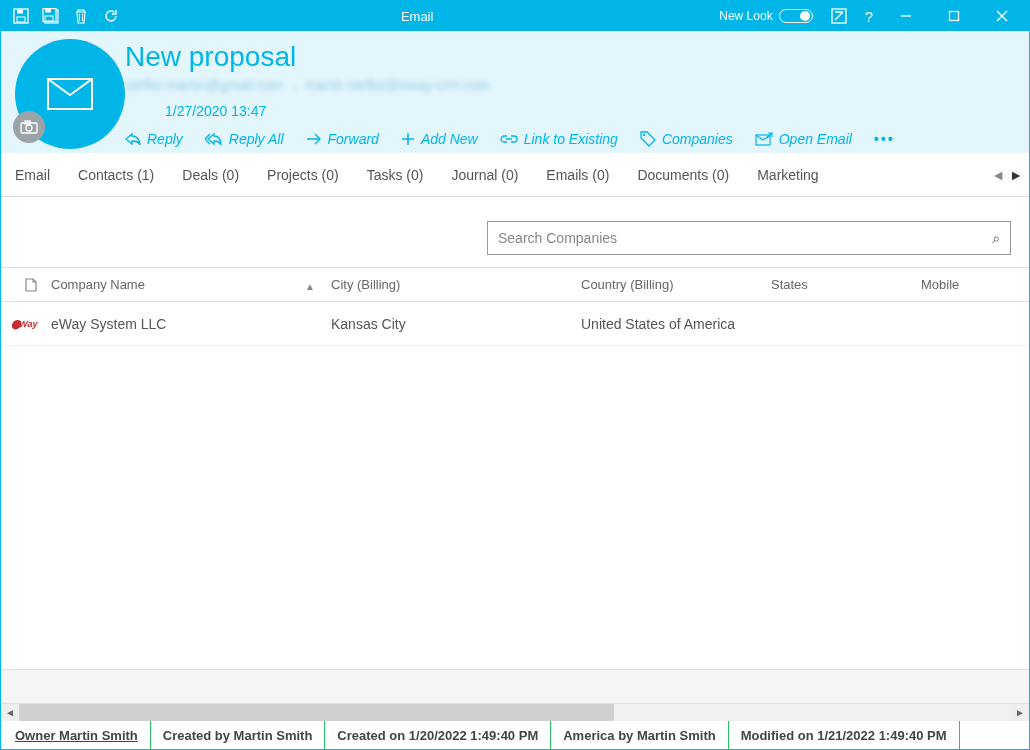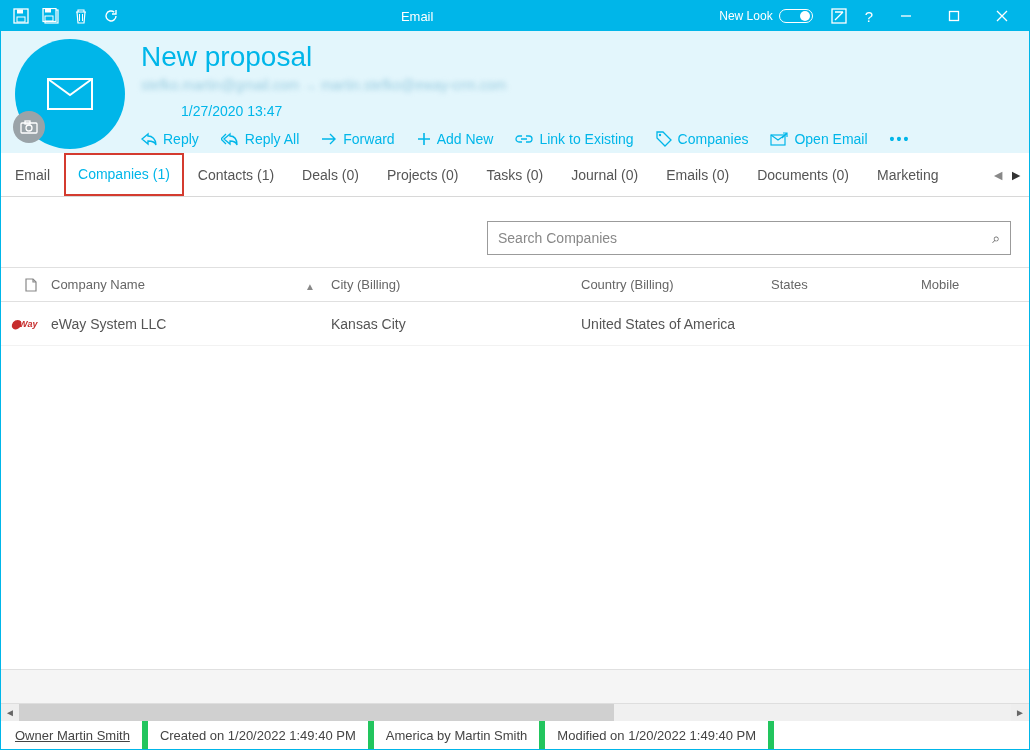--- a/index.html
+++ b/index.html
@@ -10,29 +10,29 @@
   .title-left { display: flex; align-items: center; gap: 6px; padding-left: 8px; }
   .title-left .icon-btn { width: 24px; height: 24px; display:flex; align-items:center; justify-content:center; cursor:pointer; }
   .title-center { flex: 1; text-align: center; font-size: 13px; }
   .title-right { display: flex; align-items: center; gap: 2px; padding-right: 4px; }
   .title-right .segment { display:flex; align-items:center; padding: 0 8px; height:15px; cursor:pointer; }
   .toggle { width:34px; height:14px; border:1px solid #fff; border-radius:8px; position:relative; margin-left:6px; }
   .toggle::after { content:""; position:absolute; right:2px; top:1px; width:10px; height:10px; border-radius:50%; background:#fff; }
   .win-btn { width: 46px; height: 30px; display:flex; align-items:center; justify-content:center; cursor:pointer; }
 
   
-  .header-pane { background: #e3f6fc; padding: 8px 14px 4px 14px; display:flex; gap:16px; }
+  .header-pane { background: #e3f6fc; padding: 8px 14px 4px 14px; display:flex; }
   .avatar-wrap { position:relative; width:110px; height:110px; flex-shrink:0; }
   .avatar-circle { width:110px; height:110px; border-radius:50%; background:#00b6e9; display:flex; align-items:center; justify-content:center; }
   .camera-badge { position:absolute; bottom:6px; left:-2px; width:32px; height:32px; border-radius:50%; background:#9aa3a8; display:flex; align-items:center; justify-content:center; }
   .header-info { flex:1; padding-top:2px; }
   .subject { color:#00b6e9; font-size:28px; font-weight:400; margin-bottom:4px; }
   .addresses { color:#9ccde0; font-size:14px; filter: blur(2.5px); margin-bottom:10px; }
   .timestamp { color:#00b6e9; font-size:14px; margin-bottom:12px;margin-left:40px; }
-  .action-row { display:flex; align-items:center; gap:22px; color:#00b6e9; font-size:14px; }
+  .action-row { display:flex; align-items:center; gap:22px; color:#00b6e9; font-size:14px;font-style:italic; }
   .action-btn { display:flex; align-items:center; gap:6px; cursor:pointer; }
   .action-btn .ico { display:inline-flex; }
 
   
   .tabs-bar { height:44px; border-bottom:1px solid #d8d8d8; display:flex; align-items:stretch; position:relative;}
   .tabs { display:flex; align-items:stretch; overflow:hidden; flex:1; }
   .tab { padding: 0 14px; display:flex; align-items:center; color:#555; font-size:14px; cursor:pointer; white-space:nowrap; }
   .tab.active { color:#00b6e9; border-bottom:2px solid #00b6e9; }
   .tab.highlight { outline:2px solid #d43b2f; outline-offset:-2px; }
   .tab-nav { display:flex; align-items:center; padding:0 6px; gap:4px; }
@@ -60,21 +60,21 @@
   .row-logo span { font-size:9px; font-weight:bold; font-style:italic; }
   .grid-body { flex:1; }
   .grid-footer { height:34px; border-top:1px solid #e0e0e0; background:#f5f5f5; }
   .hscroll { height:18px; display:flex; background:#f0f0f0; border-top:1px solid #dedede;}
   .hscroll .arrow { width:18px; display:flex; align-items:center; justify-content:center; background:#eee; color:#666; font-size:10px; cursor:pointer;}
   .hscroll .track { flex:1; position:relative; background:#f0f0f0;}
   .hscroll .thumb { position:absolute; left:0; top:0; bottom:0; width:60%; background:#d0d0d0; }
 
   
   .status-bar { height:28px; display:flex; align-items:center; font-size:13px; color:#444; padding:0 2px;}
-  .status-cell { padding:0 12px; height:100%; display:flex; align-items:center; border-right:6px solid #22c55e; }
+  .status-cell { padding:0 12px; height:100%; display:flex; align-items:center; border-right:1px solid #22c55e;font-weight:bold; }
   .status-cell.first { text-decoration: underline; }
 
   svg { display:block; }
 </style>
 </head>
 <body>
 
 <div class="title-bar">
   <div class="title-left">
     <div class="icon-btn">
@@ -220,21 +220,20 @@
       <div class="action-btn">
         <span class="ico" style="letter-spacing:2px; font-weight:bold; color:#00b6e9;">•••</span>
       </div>
     </div>
   </div>
 </div>
 
 <div class="tabs-bar">
   <div class="tabs">
     <div class="tab">Email</div>
-    <div class="tab active highlight">Companies (1)</div>
     <div class="tab">Contacts (1)</div>
     <div class="tab">Deals (0)</div>
     <div class="tab">Projects (0)</div>
     <div class="tab">Tasks (0)</div>
     <div class="tab">Journal (0)</div>
     <div class="tab">Emails (0)</div>
     <div class="tab">Documents (0)</div>
     <div class="tab">Marketing</div>
   </div>
   <div class="tab-nav">
@@ -285,16 +284,17 @@
     <div class="arrow">◄</div>
     <div class="track">
         <div class="thumb"></div>
       </div>
     <div class="arrow">►</div>
   </div>
 </div>
 
 <div class="status-bar">
   <div class="status-cell first">Owner Martin Smith</div>
+  <div class="status-cell">Created by Martin Smith</div>
   <div class="status-cell">Created on 1/20/2022 1:49:40 PM</div>
   <div class="status-cell">America by Martin Smith</div>
-  <div class="status-cell">Modified on 1/20/2022 1:49:40 PM</div>
+  <div class="status-cell">Modified on 1/21/2022 1:49:40 PM</div>
 </div>
 
 </body></html>

